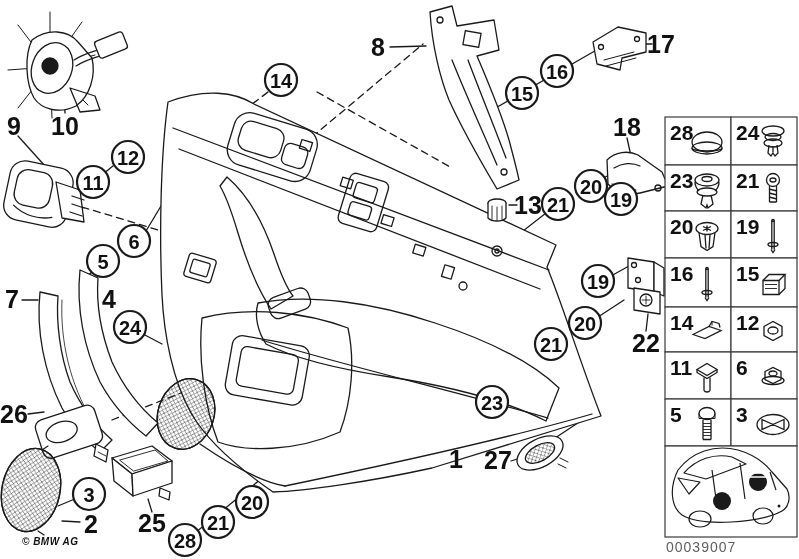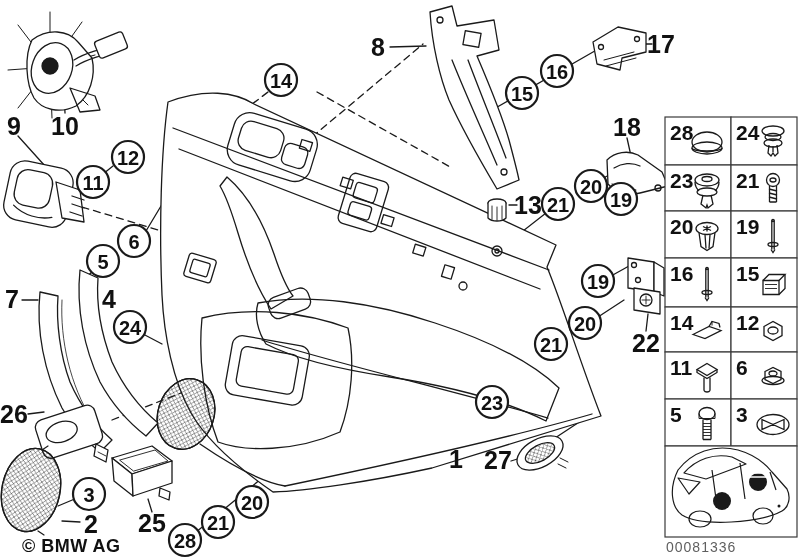--- a/index.html
+++ b/index.html
@@ -1,19 +1,19 @@
 <!DOCTYPE html>
 <html><head>
 <meta charset="utf-8">
 <style>
   html,body{margin:0;padding:0;background:#fff;}
   body{width:799px;height:559px;overflow:hidden;font-family:"Liberation Sans",sans-serif;position:relative;}
   #stage{position:absolute;left:0;top:0;width:799px;height:559px;}
   svg text{user-select:none;}
-  .copyright{position:absolute;left:22px;top:536px;font-size:18px;font-weight:bold;color:#111;letter-spacing:0.5px;}
+  .copyright{position:absolute;left:22px;top:536px;font-size:10px;font-weight:bold;color:#111;letter-spacing:0.5px;font-style:italic;}
   .docnum{position:absolute;left:666px;top:539px;font-size:14px;color:#5f5f5f;letter-spacing:1px;}
 </style>
 </head>
 <body>
 
 <div id="stage">
 <svg id="diagram" width="799" height="559" viewBox="0 0 799 559">
   <defs>
     <pattern id="xh" width="5" height="5" patternUnits="userSpaceOnUse">
       <path d="M0,0 L5,5 M5,0 L0,5" stroke="#1a1a1a" stroke-width="0.5"></path>
@@ -486,14 +486,14 @@
           <ellipse cx="763" cy="516" rx="10" ry="8" stroke="#1a1a1a" fill="none" stroke-width="1.2" stroke-linejoin="round"></ellipse>
           <circle cx="758" cy="482" r="9" fill="#1a1a1a"></circle>
           <circle cx="722" cy="501" r="9" fill="#1a1a1a"></circle>
           <path d="M750,477 L766,477 M751,473 L765,473" stroke="#fff" stroke-width="1.4"></path>
           <circle cx="779" cy="506" r="1.5" fill="#1a1a1a"></circle>
         </g>
       </g>
 </svg>
 
 <div class="copyright">© BMW AG</div>
-<div class="docnum">00081336</div>
+<div class="docnum">00039007</div>
 </div>
 
 </body></html>

